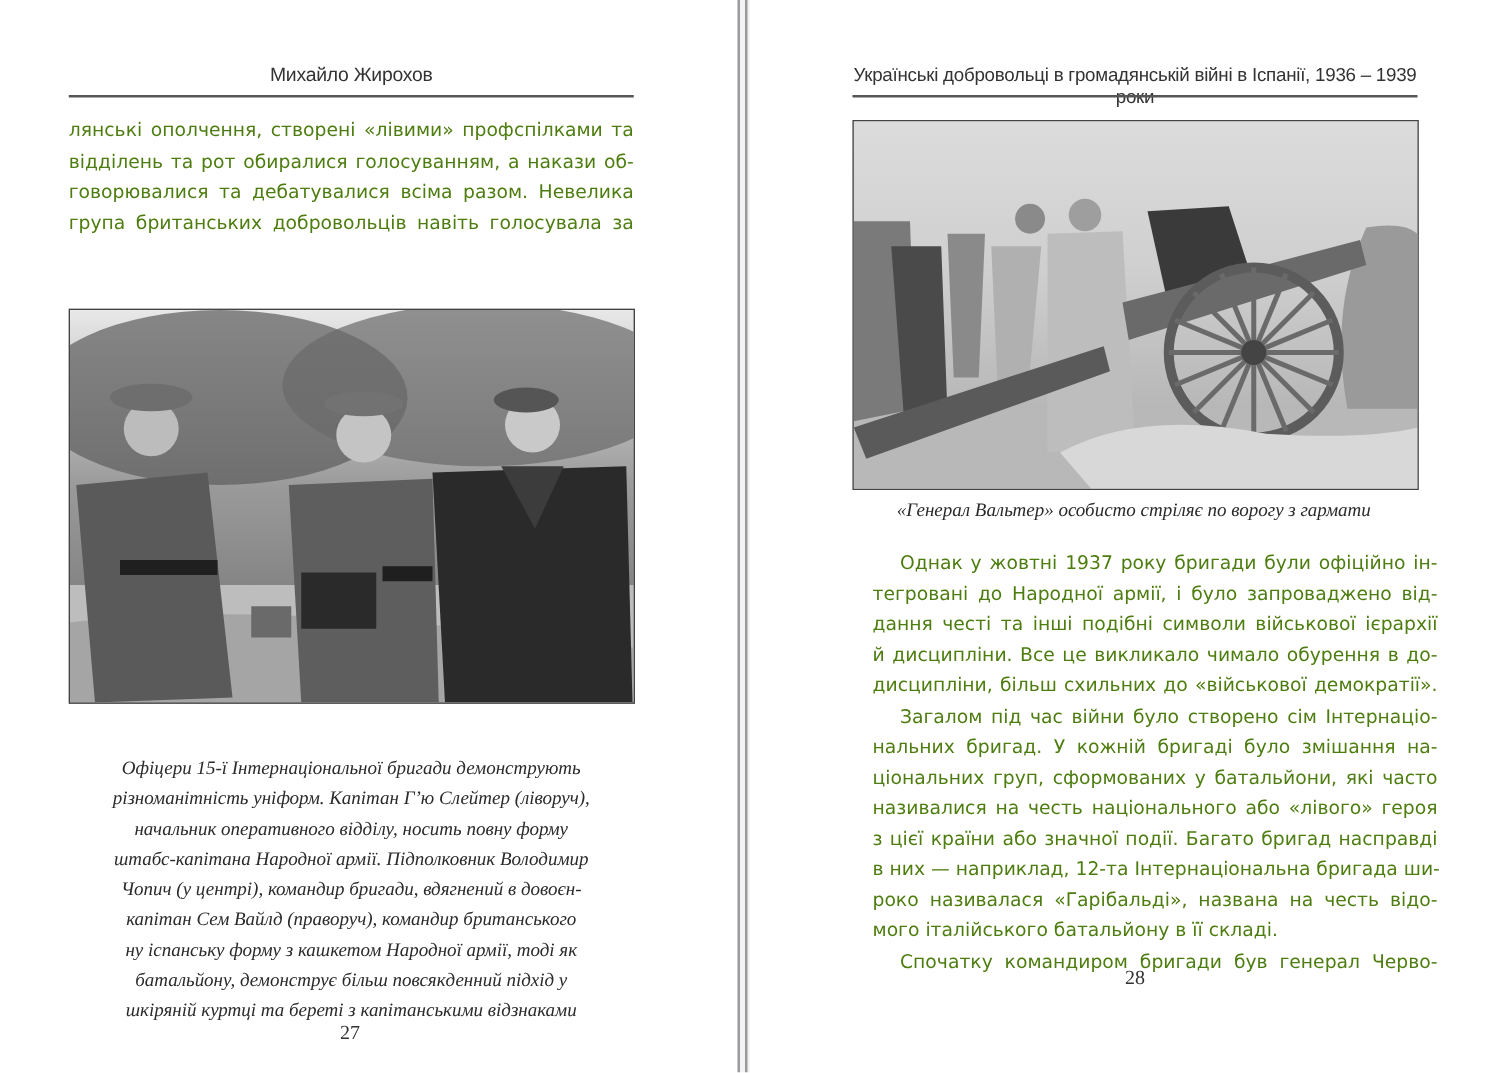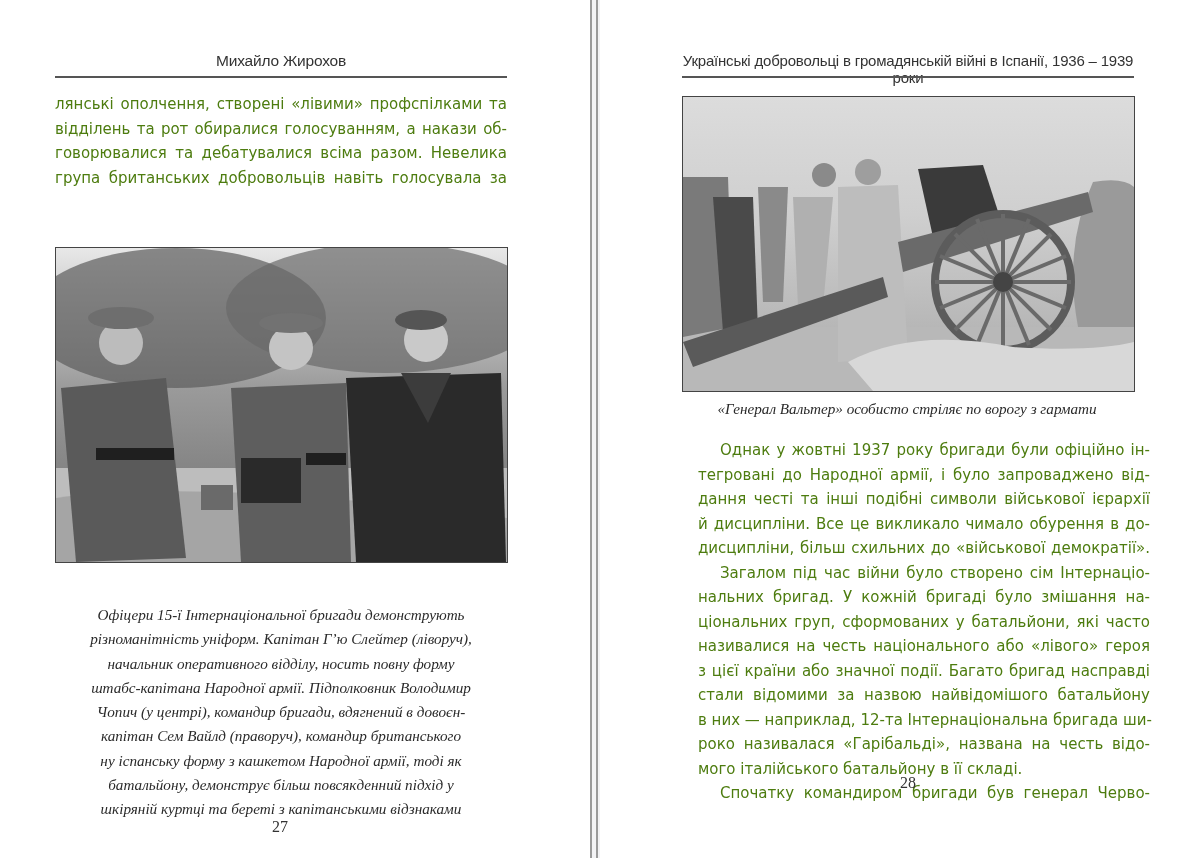--- a/index.html
+++ b/index.html
@@ -154,21 +154,20 @@
     <span class="line indent">Однак у жовтні 1937 року бригади були офіційно ін-</span>
     <span class="line">тегровані до Народної армії, і було запроваджено від-</span>
     <span class="line">дання честі та інші подібні символи військової ієрархії</span>
     <span class="line">й дисципліни. Все це викликало чимало обурення в до-</span>
     <span class="line">дисципліни, більш схильних до «військової демократії».</span>
     <span class="line indent">Загалом під час війни було створено сім Інтернаціо-</span>
     <span class="line">нальних бригад. У кожній бригаді було змішання на-</span>
     <span class="line">ціональних груп, сформованих у батальйони, які часто</span>
     <span class="line">називалися на честь національного або «лівого» героя</span>
     <span class="line">з цієї країни або значної події. Багато бригад насправді</span>
-    <span class="line">стали відомими за назвою найвідомішого батальйону</span>
     <span class="line">в них — наприклад, 12-та Інтернаціональна бригада ши-</span>
     <span class="line">роко називалася «Гарібальді», названа на честь відо-</span>
     <span class="line last">мого італійського батальйону в її складі.</span>
     <span class="line indent">Спочатку командиром бригади був генерал Черво-</span>
   </div>
 
   <div class="folio" style="left:283px; top:774px; width:50px;">28</div>
 </div>
 
 </body></html>

